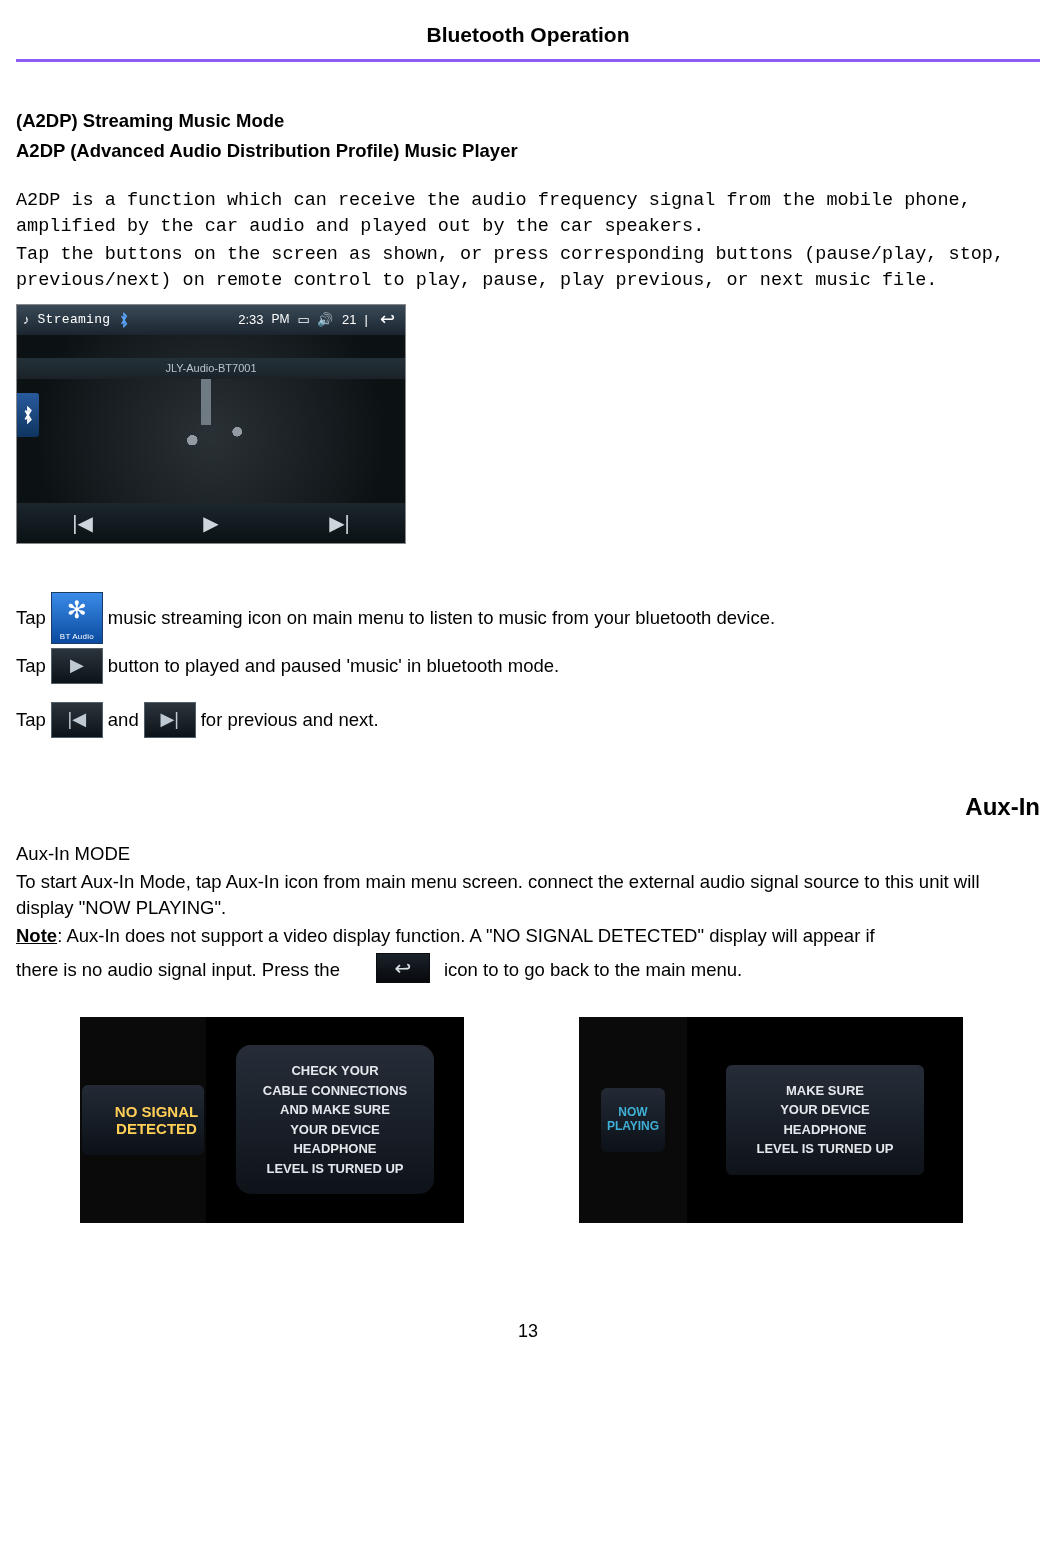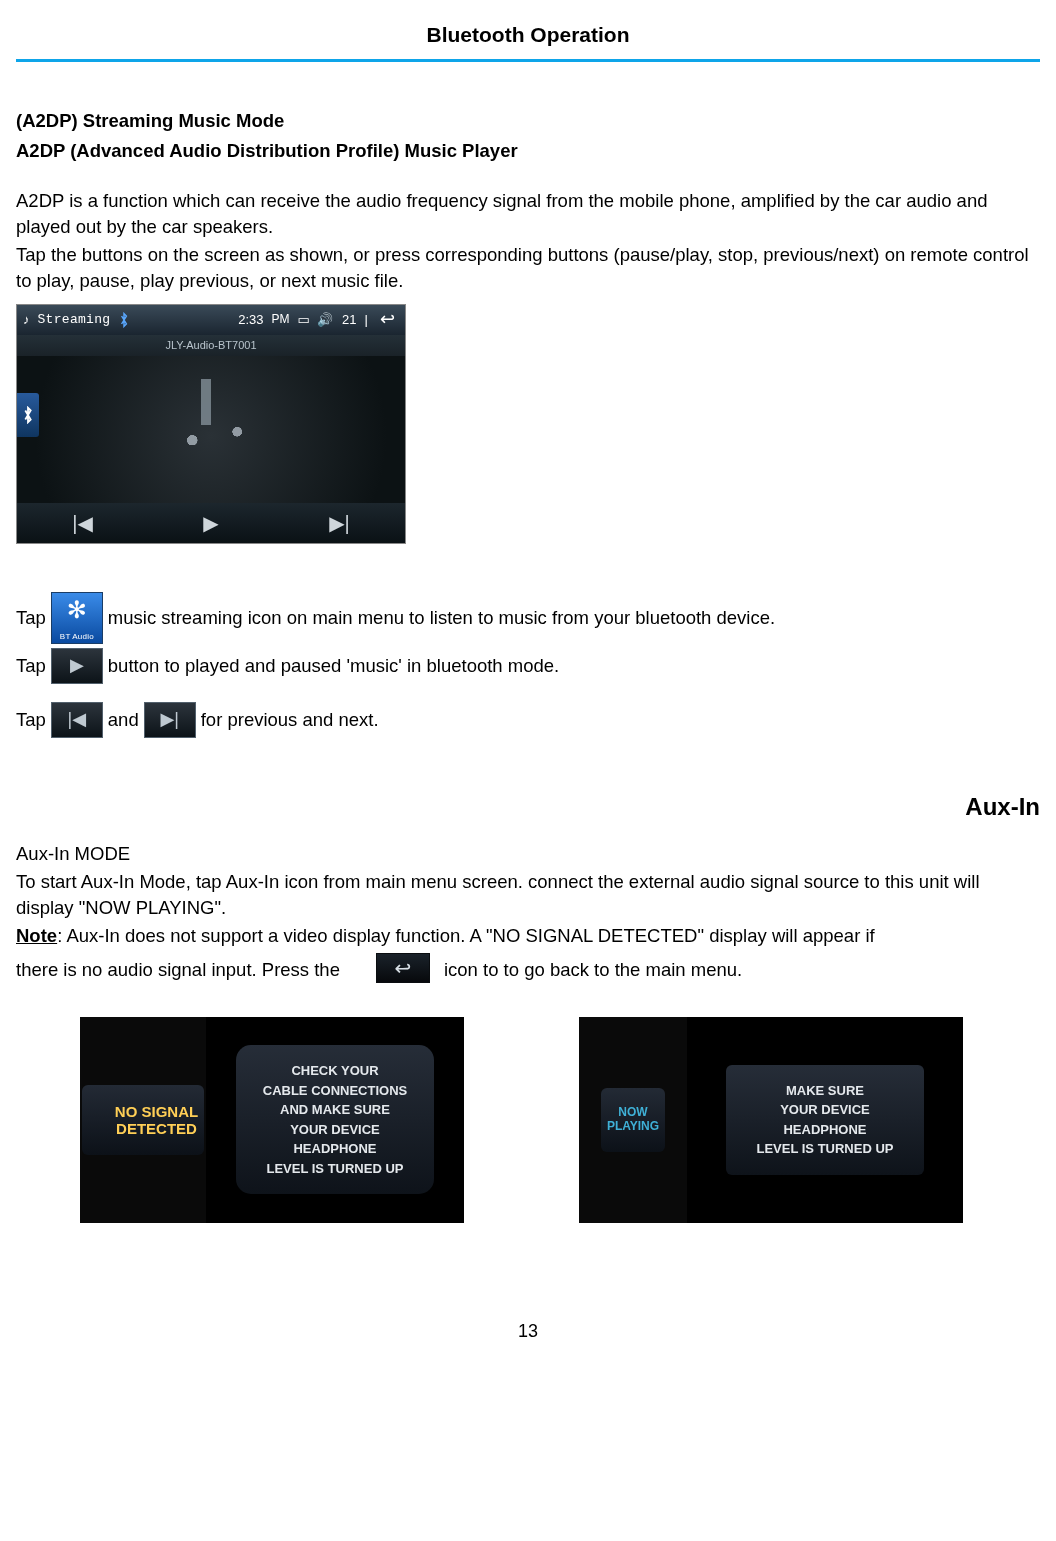--- a/index.html
+++ b/index.html
@@ -10,21 +10,21 @@
     padding: 20px 16px;
     width: 1056px;
     box-sizing: border-box;
     line-height: 1.4;
   }
   .page-header {
     text-align: center;
     font-weight: bold;
     font-size: 21px;
     padding-bottom: 10px;
-    border-bottom: 3px solid #0ea5e9;
+    border-bottom: 3px solid #8b5cf6;
     margin-bottom: 46px;
   }
   .section-title {
     font-weight: bold;
     margin: 12px 0 4px 0;
   }
   .sub-title {
     font-weight: bold;
     margin: 4px 0 24px 0;
   }
@@ -63,20 +63,21 @@
   }
   .status-bar .title-lbl { font-weight: 500; letter-spacing: .3px; font-family: Liberation Mono, monospace; }
   .status-bar .spacer { flex: 1; }
   .status-bar .back { font-size: 18px; padding: 0 4px; }
   .device-row {
     text-align: center;
     font-size: 11px;
     color: #b8c4cc;
     background: linear-gradient(#243038,#1a2228);
     padding: 3px 0;
+    margin-top: 23px;
   }
   .side-tab {
     position: absolute;
     left: 0; top: 88px;
     width: 22px; height: 44px;
     background: linear-gradient(#285a9c,#0f3560);
     display:flex;align-items:center;justify-content:center;
     border-radius: 0 3px 3px 0;
   }
   .music-icon {
@@ -170,21 +171,21 @@
     background: linear-gradient(#262d38,#0e131a);
     color:#e4e8ec; text-align:center;
     font-family:Arial; font-weight:bold;
     font-size:13px; line-height:1.5;
     padding: 16px 14px;
     border-radius: 6px;
     width: 170px;
   }
   .page-num { text-align:center; margin-top: 96px; font-size:18px; }
   .line { display:flex; align-items:center; flex-wrap:wrap; gap:3px; margin: 4px 0; }
-  .para-block { margin-top: 2px; }
+  .para-block { margin-top: 2px; font-family: Liberation Mono, monospace; }
   .sm { font-size: 12px; }
   .bt-svg { width:12px; height:16px; }
 </style>
 </head>
 <body>
 
 <div class="page-header">Bluetooth Operation</div>
 
 <div class="section-title">(A2DP) Streaming Music Mode</div>
 <div class="sub-title">A2DP (Advanced Audio Distribution Profile) Music Player</div>

